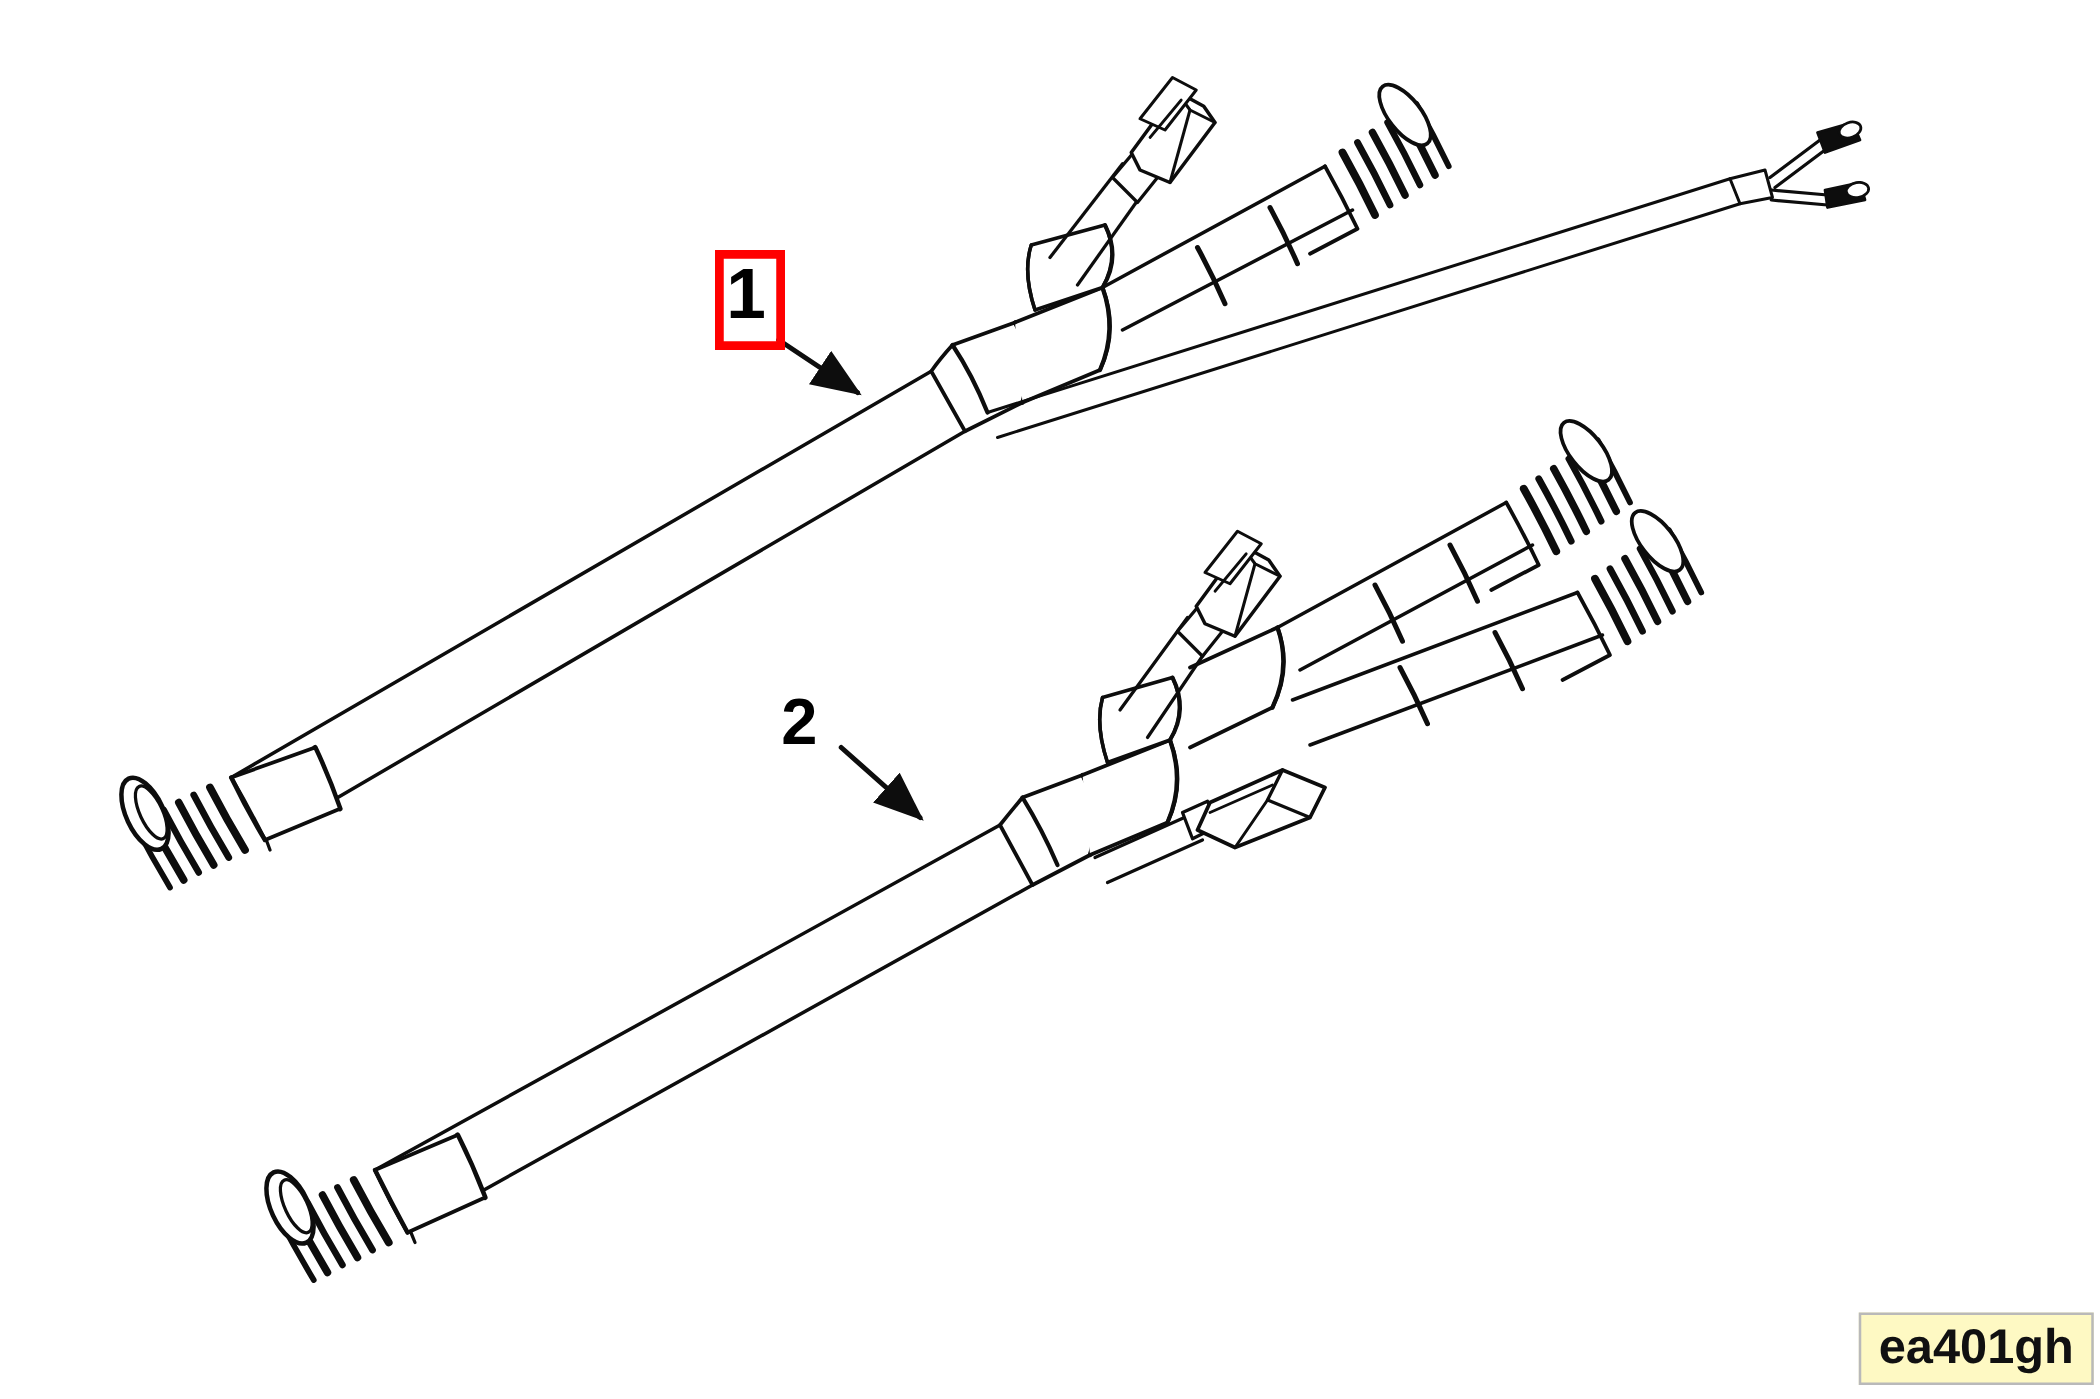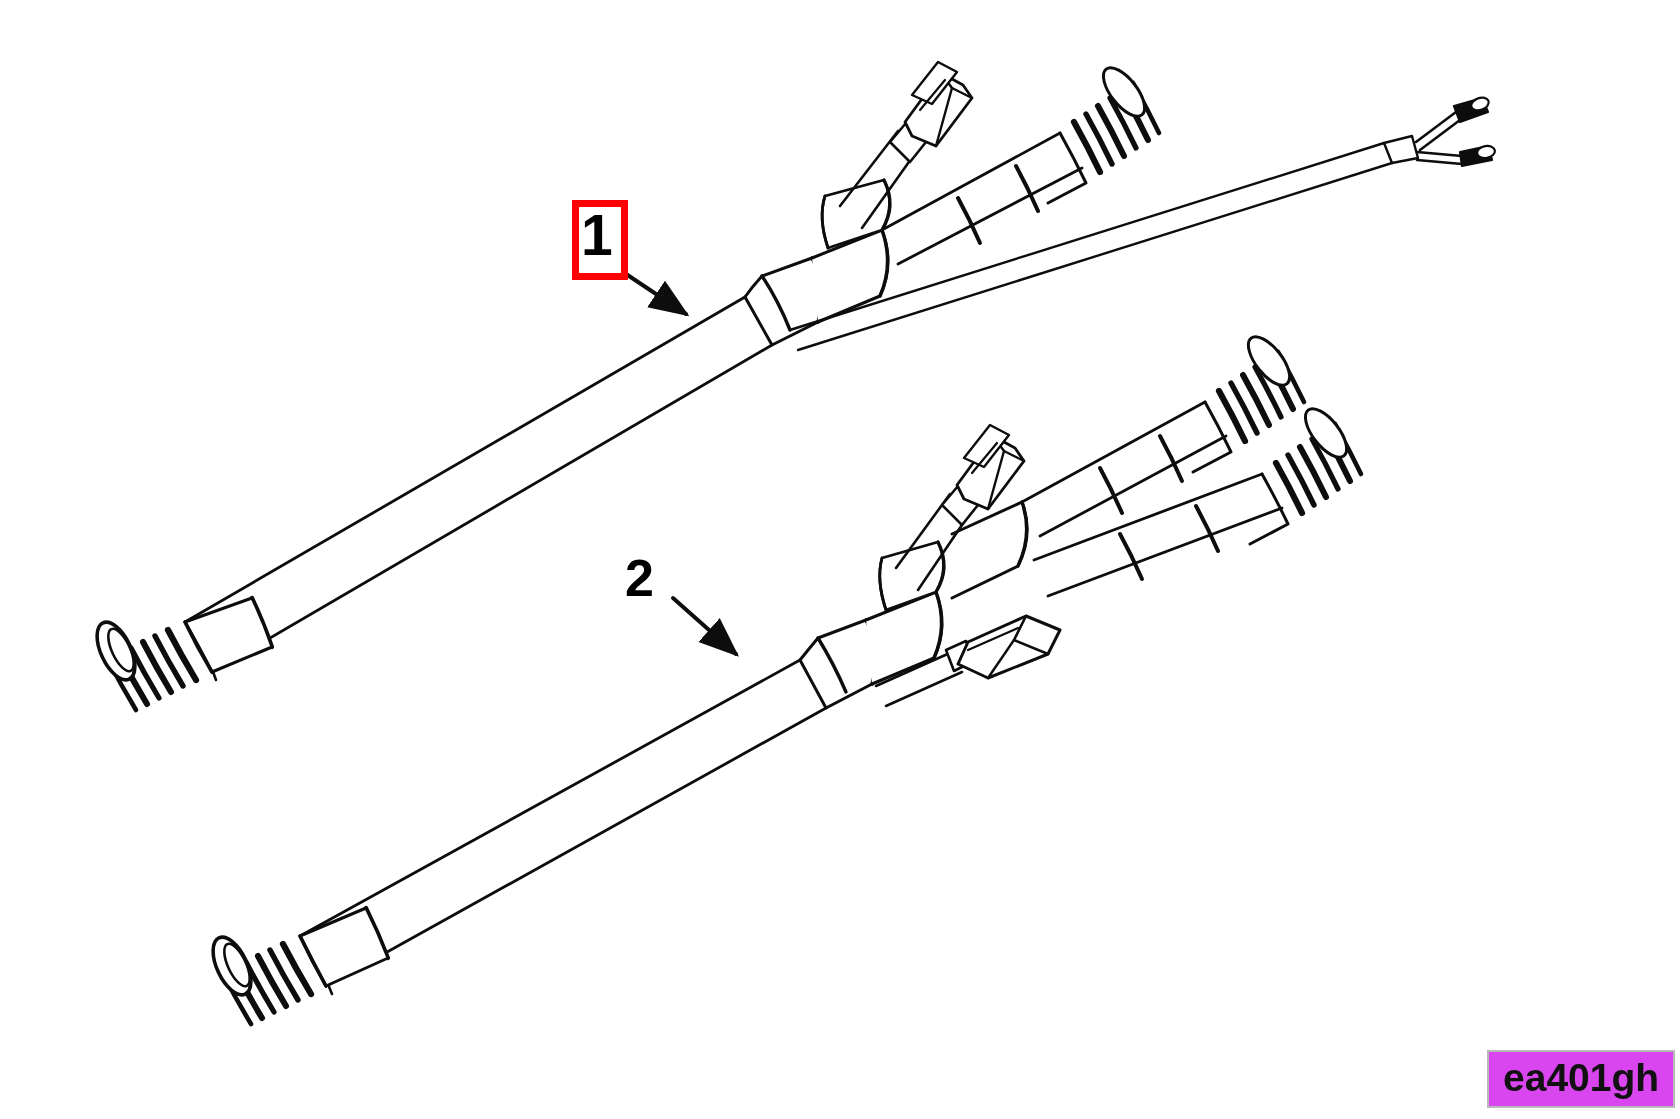--- a/index.html
+++ b/index.html
@@ -49,21 +49,21 @@
     border: 7px solid #ff0000;
     background: transparent;
     box-sizing: border-box;
   }
   #watermark-box {
     position: absolute;
     left: 1487px;
     top: 1050px;
     padding: 6px 14px 9px 14px;
     border: 2px solid #b9b9b9;
-    background: #d946ef;
+    background: #fef9c3;
     box-sizing: border-box;
   }
   #watermark-text {
     font-family: "Liberation Sans", sans-serif;
     font-weight: bold;
     font-size: 39px;
     color: #111111;
     letter-spacing: 0px;
     line-height: 1;
     white-space: nowrap;

